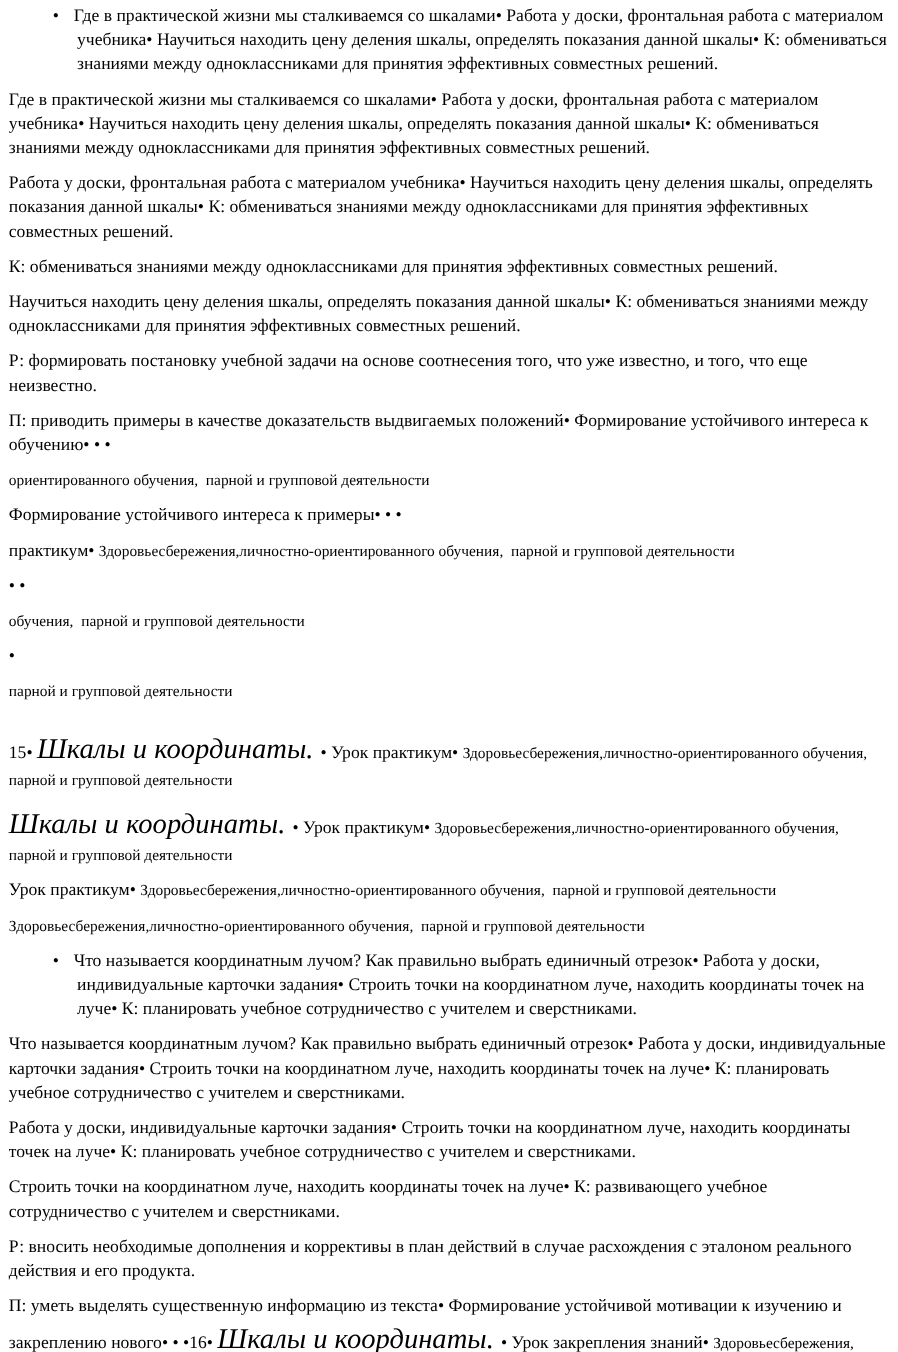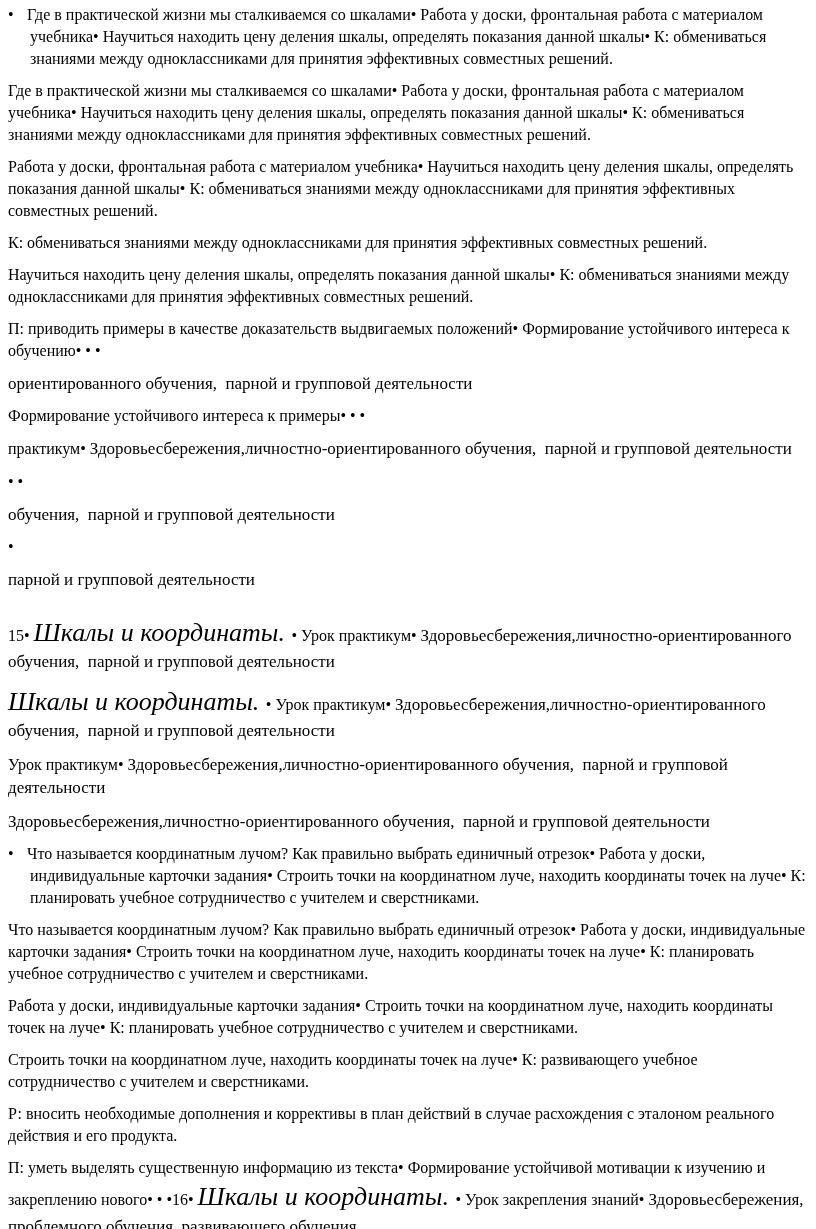--- a/index.html
+++ b/index.html
@@ -20,44 +20,46 @@
   }
   .para {
     margin: 0 0 10px 0;
     line-height: 1.375;
     white-space: pre-wrap;
     text-align: left;
   }
   .para.list {
     padding-left: 22px;
     text-indent: -22px;
+    margin-left: 40px;
   }
   .lead-bullet {
     display: inline-block;
     width: 19px;
     text-indent: 0;
   }
   .para.spacer {
     height: 13px;
     margin: 0;
   }
   .run.b   { font-size: 16px; }
   .run.lg  { font-size: 16px; }
   .run.itlg{ font-size: 26px; font-style: italic; }
-  .run.sm  { font-size: 17px; }
+  .run.sm  { font-size: 14px; }
 </style>
 </head>
 <body>
 
 <div class="page">
     <div class="para list"><span class="lead-bullet">•</span><span class="run b">Где в практической жизни мы сталкиваемся со шкалами• Работа у доски, фронтальная работа с материалом учебника• Научиться находить цену деления шкалы, определять показания данной шкалы• К: обмениваться знаниями между одноклассниками для принятия эффективных совместных решений.</span></div>
     <div class="para"><span class="run b">Где в практической жизни мы сталкиваемся со шкалами• Работа у доски, фронтальная работа с материалом учебника• Научиться находить цену деления шкалы, определять показания данной шкалы• К: обмениваться знаниями между одноклассниками для принятия эффективных совместных решений.</span></div>
     <div class="para"><span class="run b">Работа у доски, фронтальная работа с материалом учебника• Научиться находить цену деления шкалы, определять показания данной шкалы• К: обмениваться знаниями между одноклассниками для принятия эффективных совместных решений.</span></div>
     <div class="para"><span class="run b">К: обмениваться знаниями между одноклассниками для принятия эффективных совместных решений.</span></div>
     <div class="para"><span class="run b">Научиться находить цену деления шкалы, определять показания данной шкалы• К: обмениваться знаниями между одноклассниками для принятия эффективных совместных решений.</span></div>
+    <div class="para"><span class="run b">Р: формировать постановку учебной задачи на основе соотнесения того, что уже известно, и того, что еще неизвестно.</span></div>
     <div class="para"><span class="run b">П: приводить примеры в качестве доказательств выдвигаемых положений• Формирование устойчивого интереса к обучению• • •</span></div>
     <div class="para"><span class="run sm">ориентированного обучения,  парной и групповой деятельности</span></div>
     <div class="para"><span class="run b">Формирование устойчивого интереса к примеры• • •</span></div>
     <div class="para"><span class="run lg">практикум• </span><span class="run sm">Здоровьесбережения,личностно-ориентированного обучения,  парной и групповой деятельности</span></div>
     <div class="para"><span class="run b">• •</span></div>
     <div class="para"><span class="run sm">обучения,  парной и групповой деятельности</span></div>
     <div class="para"><span class="run b">•</span></div>
     <div class="para"><span class="run sm">парной и групповой деятельности</span></div>
     <div class="para spacer"></div>
     <div class="para"><span class="run lg">15• </span><span class="run itlg">Шкалы и координаты. </span><span class="run b">• </span><span class="run lg">Урок практикум• </span><span class="run sm">Здоровьесбережения,личностно-ориентированного обучения,  парной и групповой деятельности</span></div>

